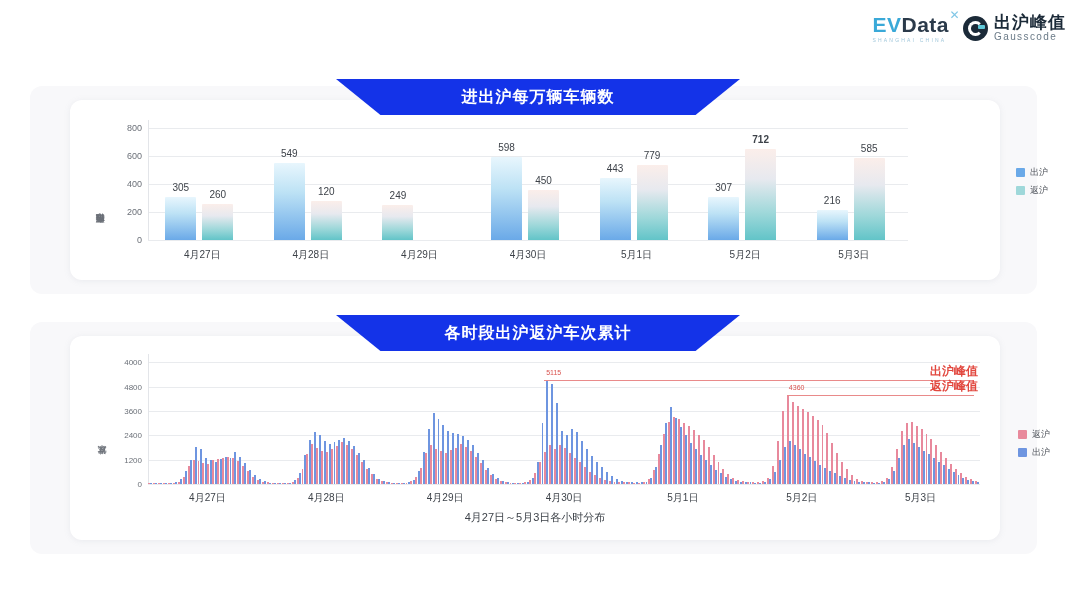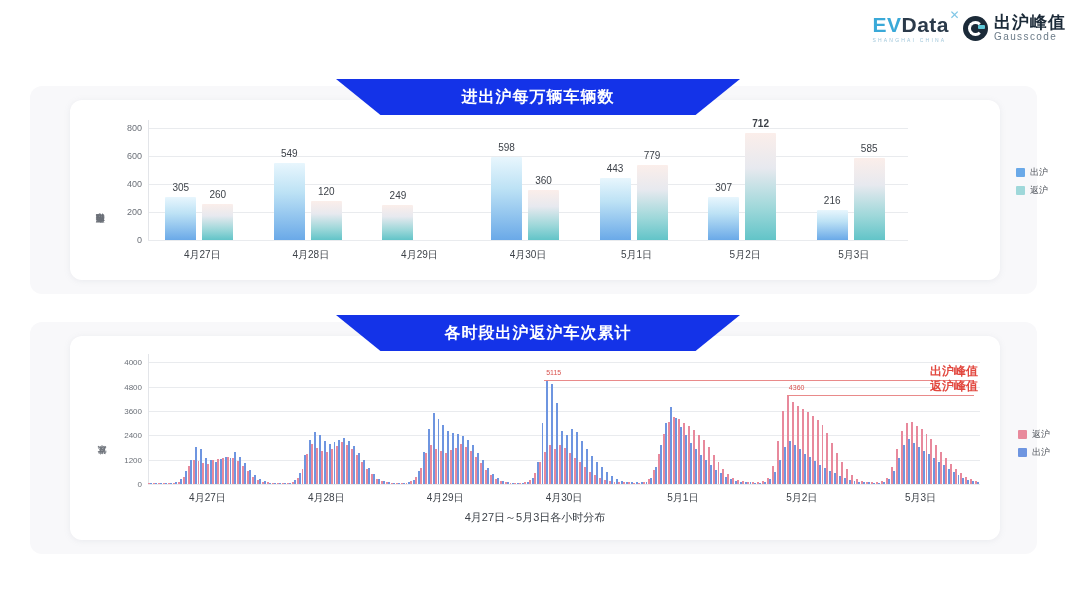--- a/index.html
+++ b/index.html
@@ -130,38 +130,38 @@
           <div class="bar2" style="height: 34.7442px;">
             <span class="blabel">249</span>
           </div>
         </div>
         <div class="xtick" style="left: 349.429px; top: 148px;">4月29日</div>
         <div class="grp" style="left: 421px; top: 20px; height: 120px; width: 74px;">
           <div class="bar1" style="height: 83.4419px;">
             <span class="blabel">598</span>
           </div>
           <div class="bar2" style="height: 50.2326px;">
-            <span class="blabel">360</span>
+            <span class="blabel">450</span>
           </div>
         </div>
         <div class="xtick" style="left: 458px; top: 148px;">4月30日</div>
         <div class="grp" style="left: 529.571px; top: 20px; height: 120px; width: 74px;">
           <div class="bar1" style="height: 61.814px;">
             <span class="blabel">443</span>
           </div>
           <div class="bar2" style="height: 75.0698px;">
             <span class="blabel">779</span>
           </div>
         </div>
         <div class="xtick" style="left: 566.571px; top: 148px;">5月1日</div>
         <div class="grp" style="left: 638.143px; top: 20px; height: 120px; width: 74px;">
           <div class="bar1" style="height: 42.8372px;">
             <span class="blabel">307</span>
           </div>
-          <div class="bar2" style="height: 107px; font-weight: bold;">
+          <div class="bar2" style="height: 91px; font-weight: bold;">
             <span class="blabel">712</span>
           </div>
         </div>
         <div class="xtick" style="left: 675.143px; top: 148px;">5月2日</div>
         <div class="grp" style="left: 746.714px; top: 20px; height: 120px; width: 74px;">
           <div class="bar1" style="height: 30.1395px;">
             <span class="blabel">216</span>
           </div>
           <div class="bar2" style="height: 81.6279px;">
             <span class="blabel">585</span>

